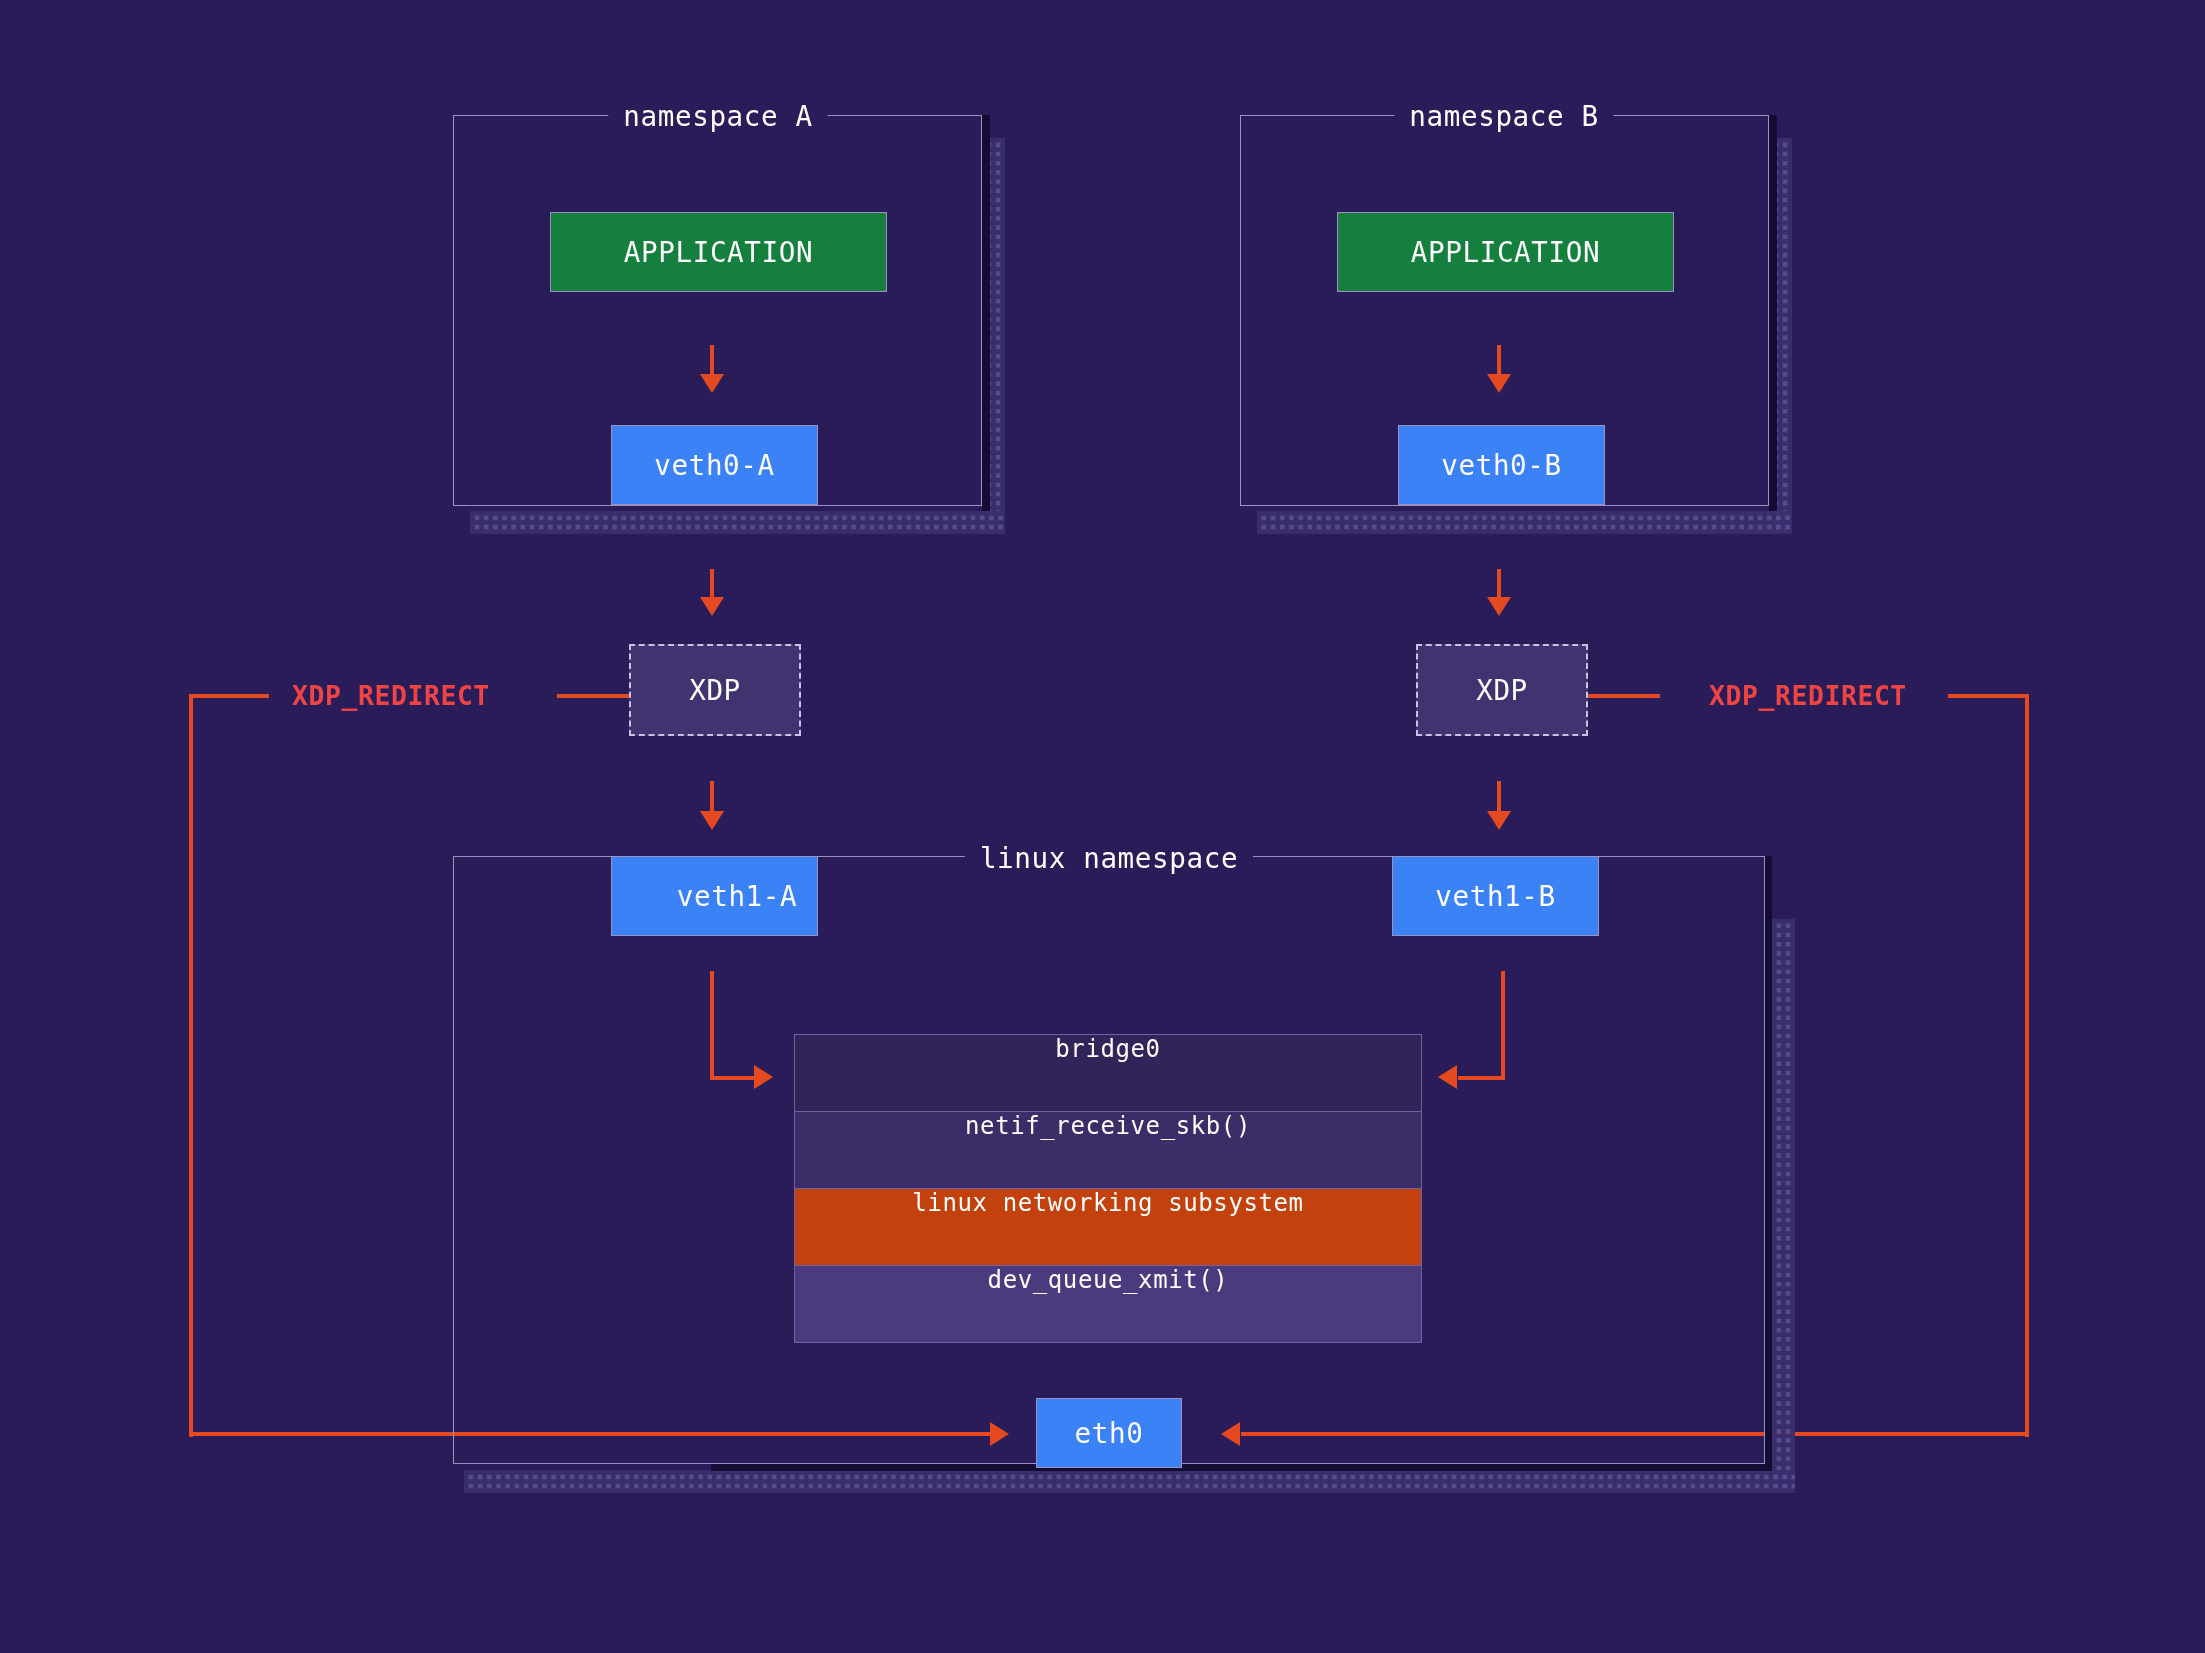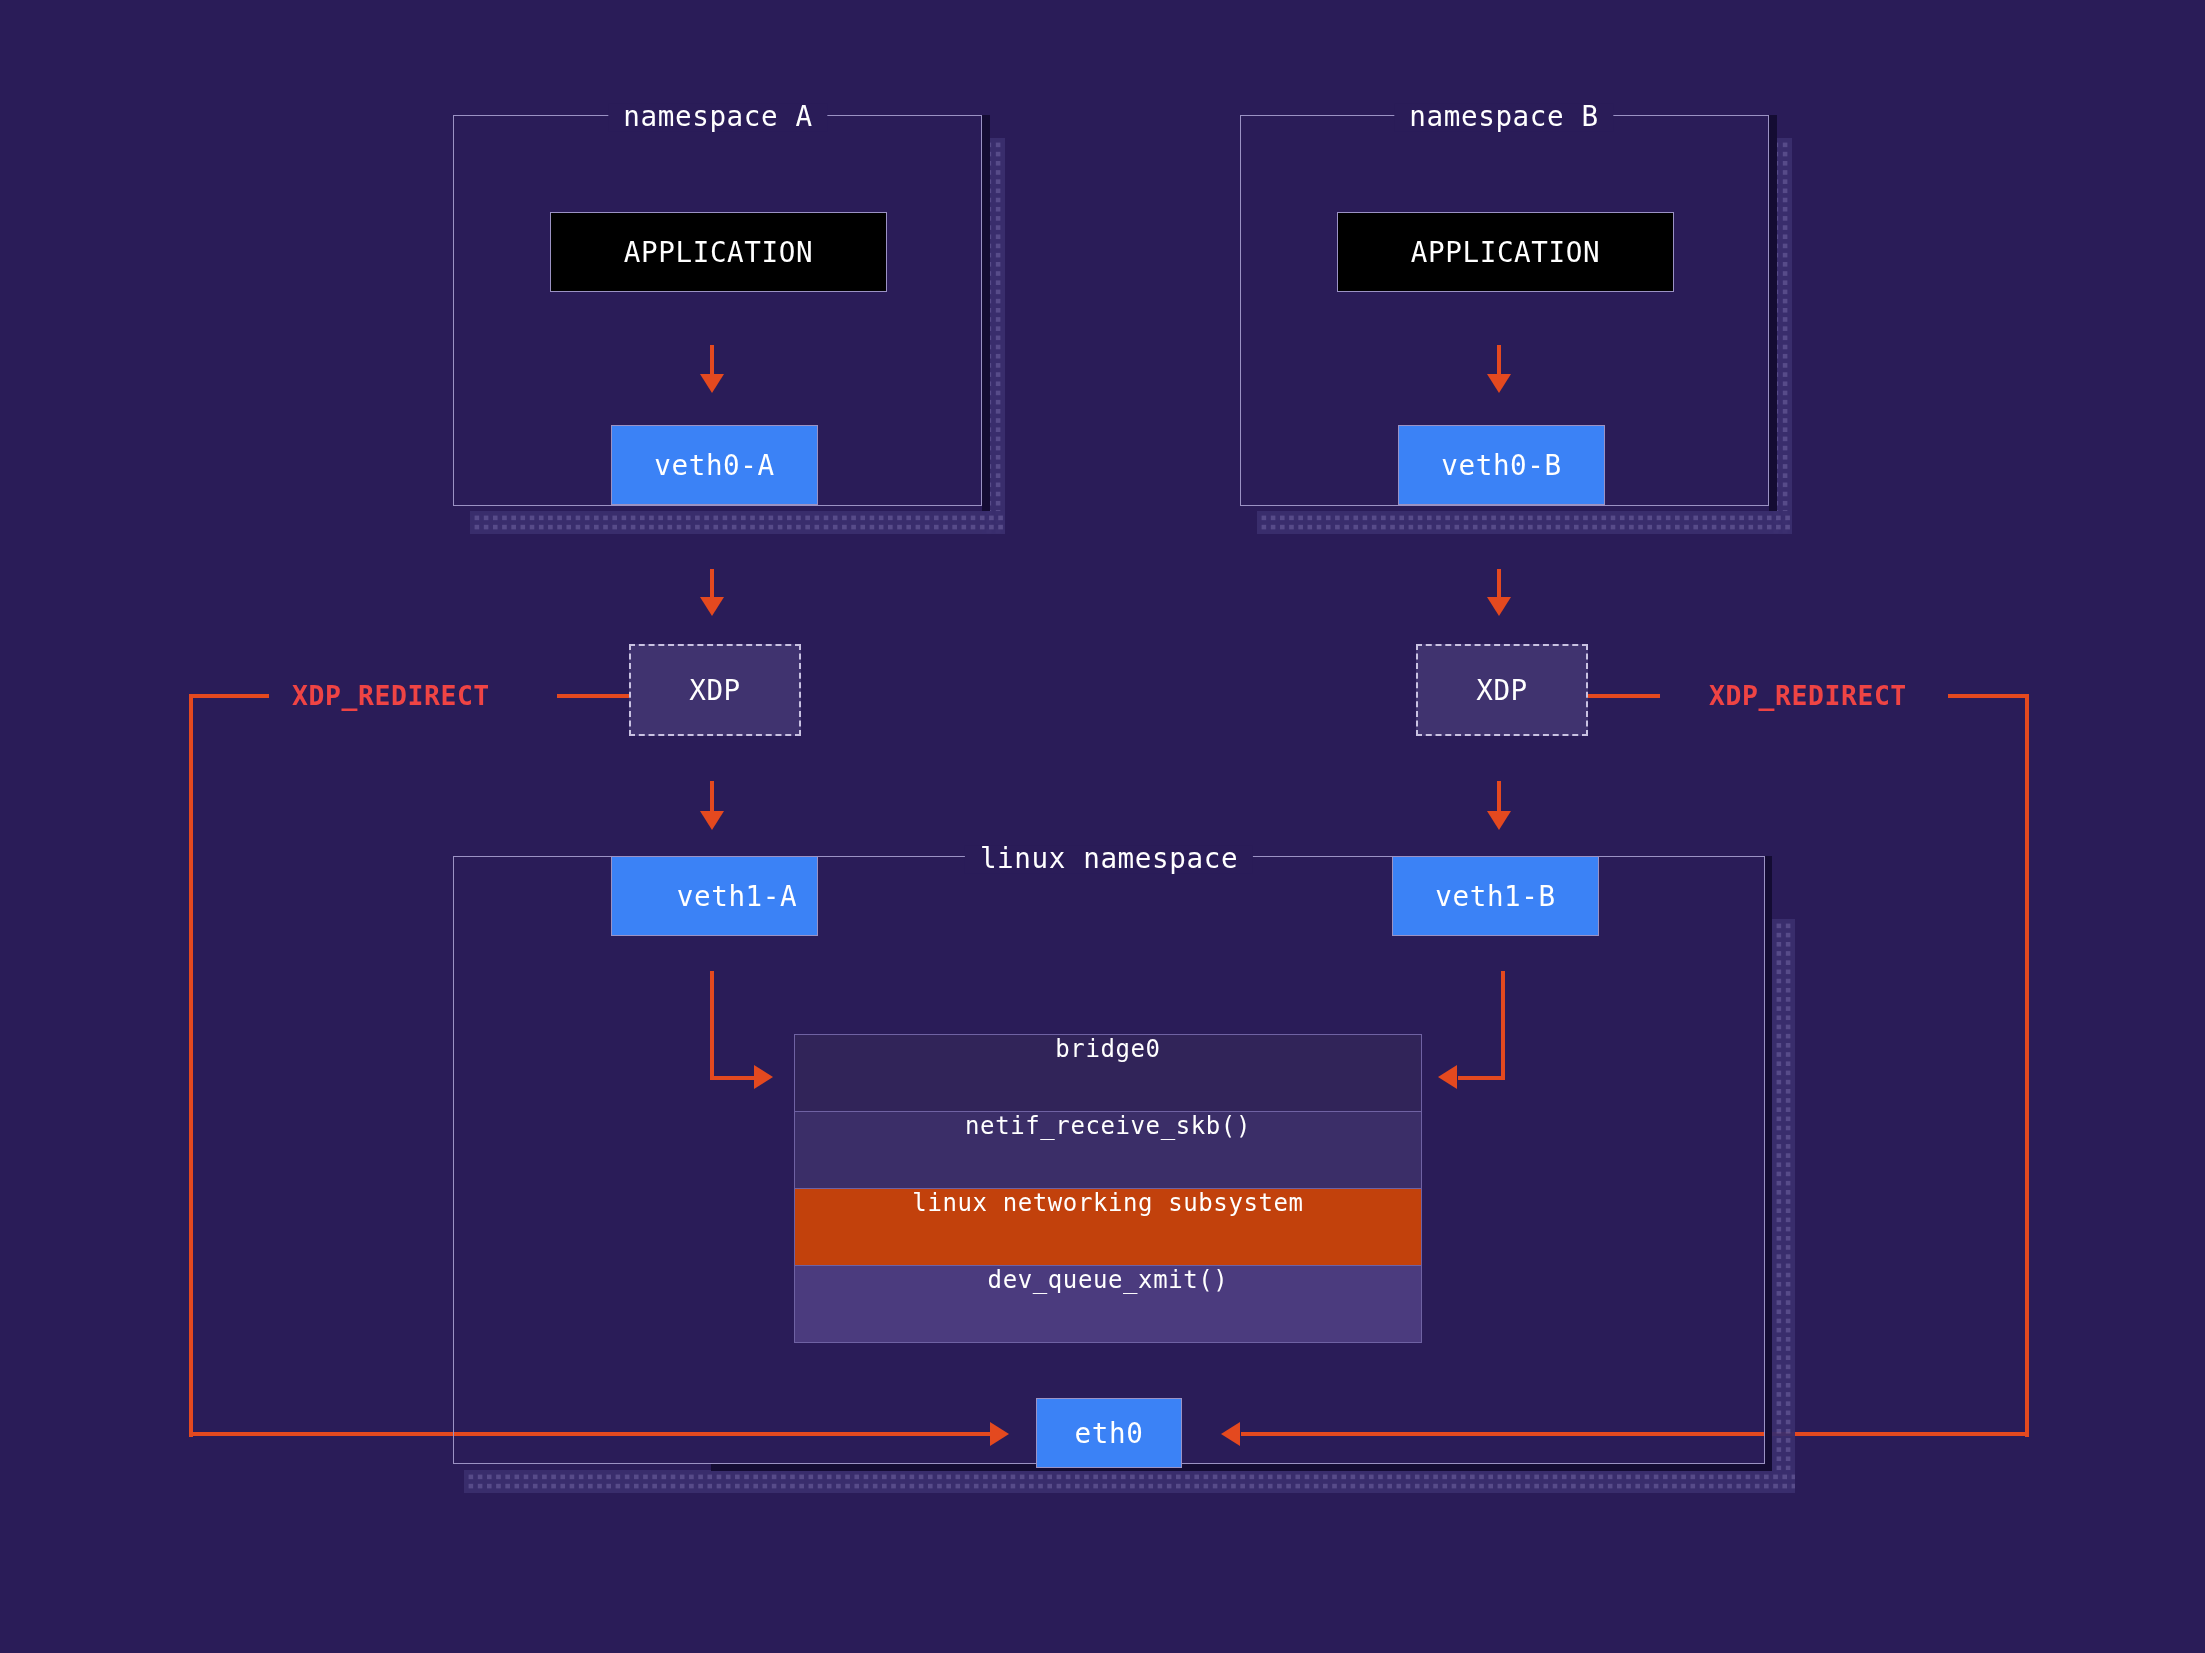--- a/index.html
+++ b/index.html
@@ -51,21 +51,21 @@
     padding: 0 15px;
     white-space: nowrap;
     line-height: 1;
     transform: translate(-50%, -50%);
   }
 
   
   .node {
     position: absolute;
     border: 1.7px solid #9b92c4;
-    background: #000000;
+    background: #15803d;
     box-sizing: border-box;
     display: flex;
     align-items: center;
     justify-content: center;
     color: #ffffff;
     font-size: 27.6px;
     letter-spacing: 0.6px;
     white-space: nowrap;
   }
   .node.plain {

